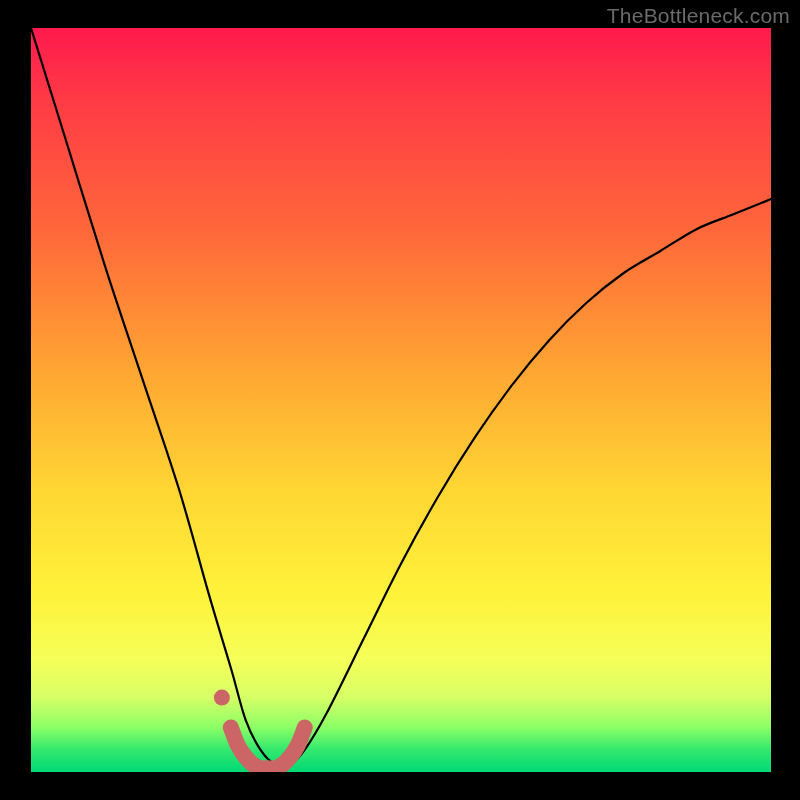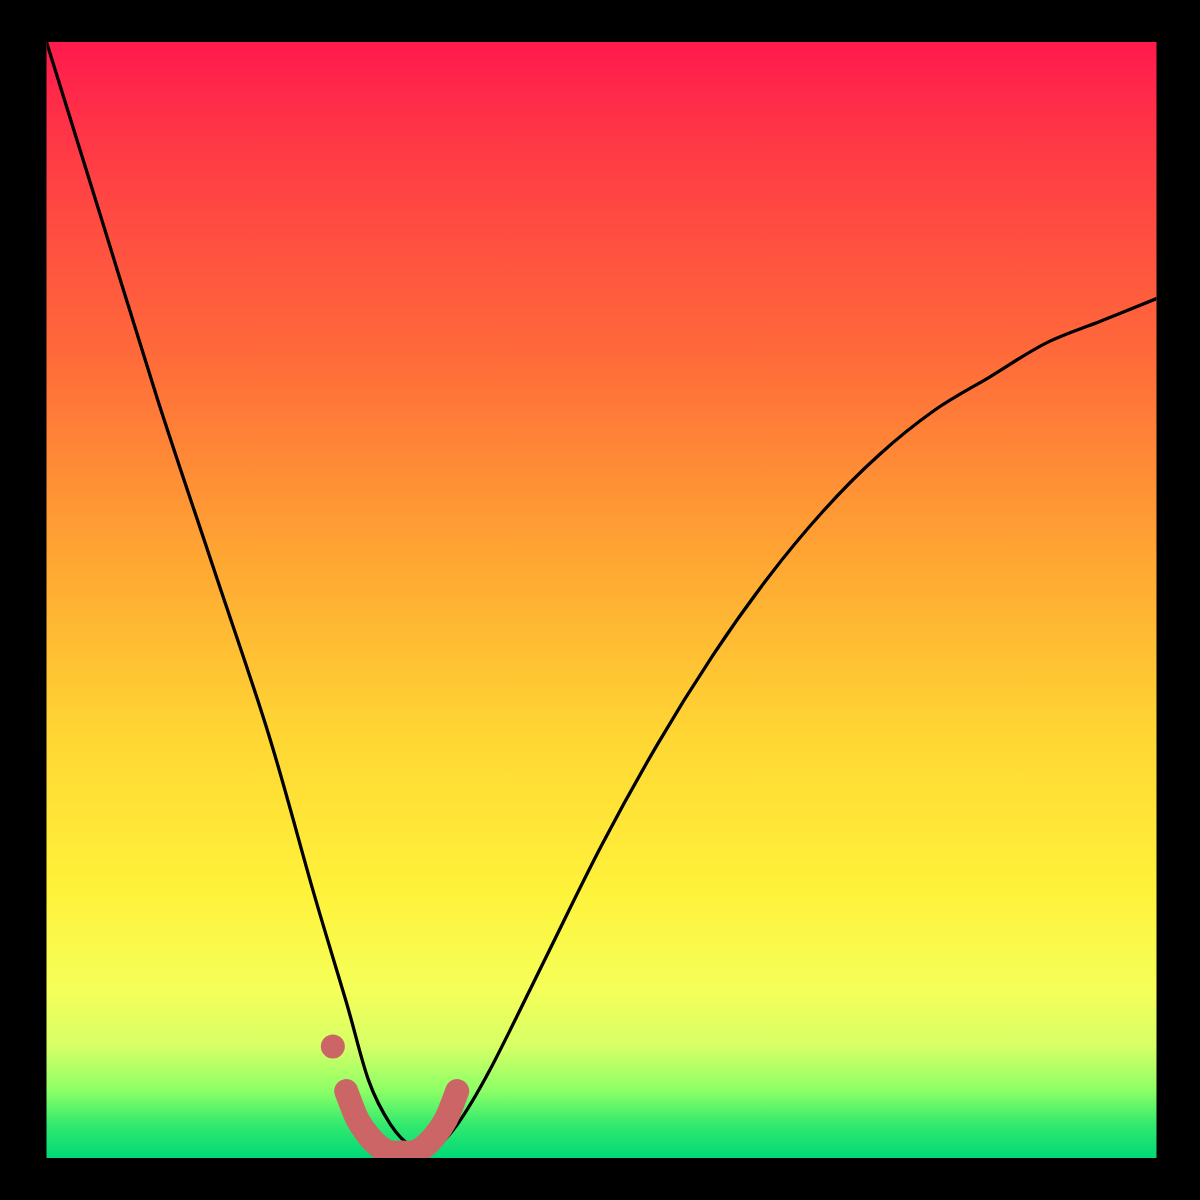--- a/index.html
+++ b/index.html
@@ -56,20 +56,21 @@
     left: 0;
     top: 0;
     width: 740px;
     height: 744px;
   }
 </style>
 </head>
 <body>
 
 <div class="frame">
+  <div class="watermark">TheBottleneck.com</div>
 
   <div class="plot">
     <svg class="curves" viewBox="0 0 740 744" preserveAspectRatio="none">
       <path id="main-curve" fill="none" stroke="#000000" stroke-width="2.2" stroke-linecap="round" stroke-linejoin="round" d="M 0.0 0.0 C 6.2 19.8, 24.7 79.4, 37.0 119.0 C 49.3 158.7, 61.7 199.6, 74.0 238.1 C 86.3 276.5, 98.7 312.5, 111.0 349.7 C 123.3 386.9, 136.9 425.3, 148.0 461.3 C 159.1 497.2, 169.0 535.7, 177.6 565.4 C 186.2 595.2, 193.6 618.8, 199.8 639.8 C 206.0 660.9, 209.7 678.3, 214.6 691.9 C 219.5 705.6, 224.5 714.2, 229.4 721.7 C 234.3 729.1, 239.3 734.1, 244.2 736.6 C 249.1 739.0, 254.1 739.0, 259.0 736.6 C 263.9 734.1, 267.6 730.4, 273.8 721.7 C 280.0 713.0, 286.1 703.1, 296.0 684.5 C 305.9 665.9, 320.7 634.9, 333.0 610.1 C 345.3 585.3, 357.7 559.2, 370.0 535.7 C 382.3 512.1, 394.7 489.8, 407.0 468.7 C 419.3 447.6, 431.7 427.8, 444.0 409.2 C 456.3 390.6, 468.7 373.2, 481.0 357.1 C 493.3 341.0, 505.7 326.1, 518.0 312.5 C 530.3 298.8, 542.7 286.4, 555.0 275.3 C 567.3 264.1, 579.7 254.2, 592.0 245.5 C 604.3 236.8, 616.7 230.6, 629.0 223.2 C 641.3 215.8, 653.7 207.1, 666.0 200.9 C 678.3 194.7, 690.7 191.0, 703.0 186.0 C 715.3 181.0, 733.8 173.6, 740.0 171.1"></path>
       <path id="highlight-curve" fill="none" stroke="#cc6666" stroke-width="16" stroke-linecap="round" stroke-linejoin="round" d="M 199.8 699.4 C 201.0 702.5, 204.7 713.0, 207.2 718.0 C 209.7 722.9, 212.1 726.0, 214.6 729.1 C 217.1 732.2, 219.5 734.7, 222.0 736.6 C 224.5 738.4, 226.9 739.7, 229.4 740.3 C 231.9 740.9, 234.3 740.3, 236.8 740.3 C 239.3 740.3, 241.7 740.9, 244.2 740.3 C 246.7 739.7, 249.1 738.4, 251.6 736.6 C 254.1 734.7, 256.5 732.2, 259.0 729.1 C 261.5 726.0, 263.9 722.9, 266.4 718.0 C 268.9 713.0, 272.6 702.5, 273.8 699.4"></path>
       <circle id="highlight-dot" r="8" fill="#cc6666" cx="190.9" cy="669.6"></circle>
     </svg>
   </div>
 </div>
 

